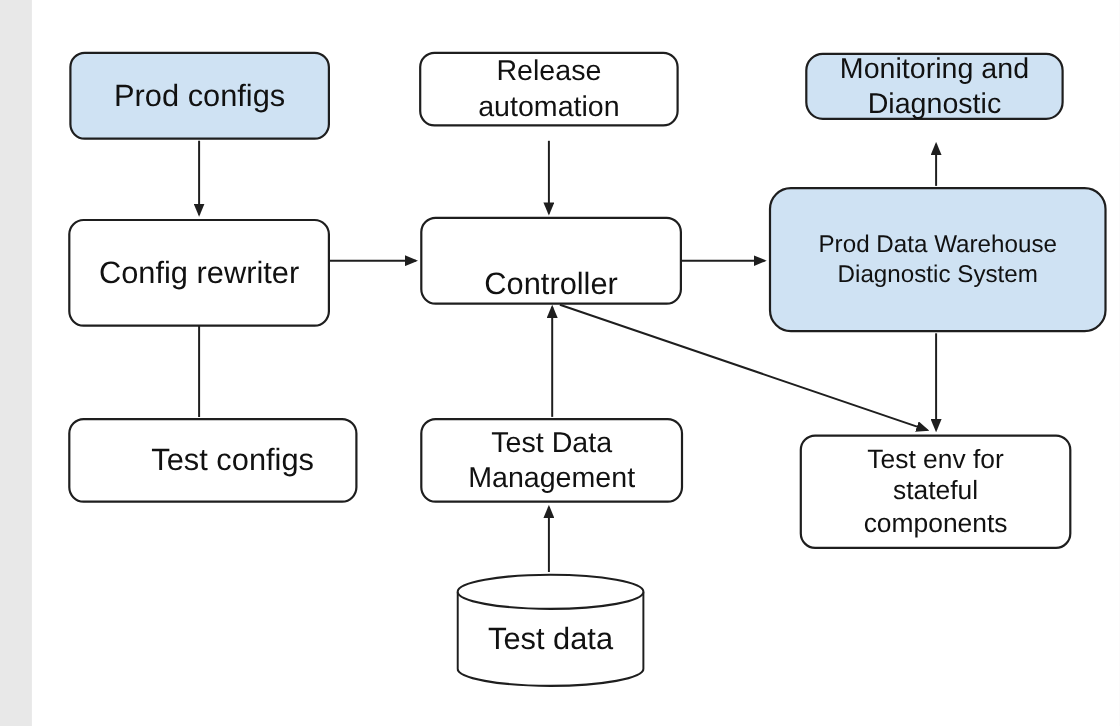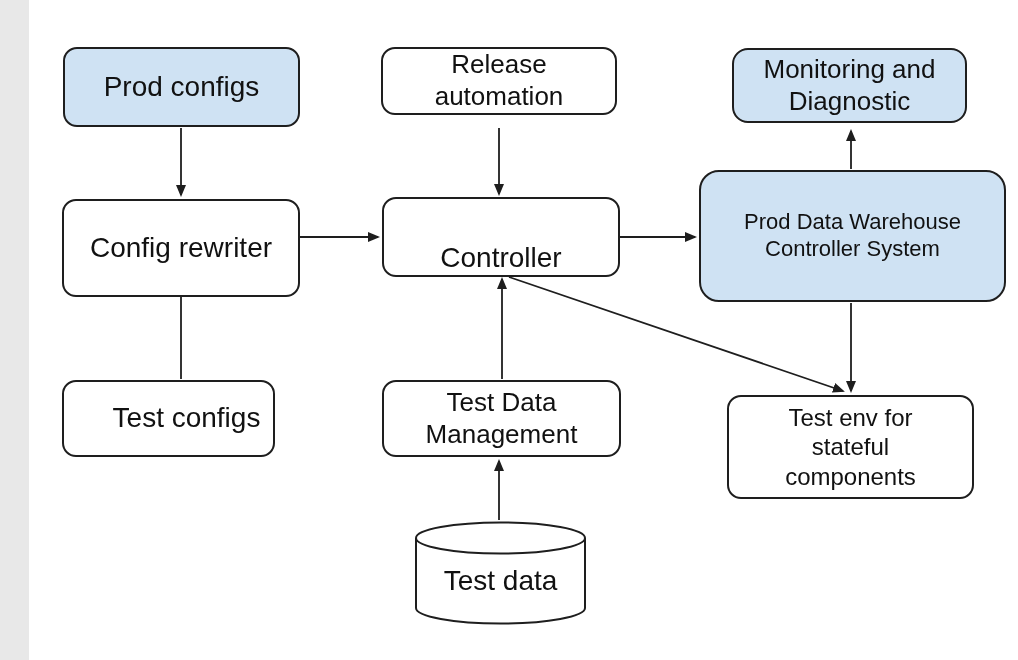--- a/index.html
+++ b/index.html
@@ -85,39 +85,39 @@
 
   <div class="node blue" style="left:34px;top:47px;width:237px;height:80px;font-size:28px;">
     <span class="node-label">Prod configs</span>
   </div>
 
   <div class="node" style="left:352px;top:47px;width:236px;height:68px;font-size:26px;">
     <span class="node-label">Release
 automation</span>
   </div>
 
-  <div class="node blue" style="left:703px;top:48px;width:235px;height:75px;font-size:26px;border-radius:16px;">
+  <div class="node blue" style="left:703px;top:48px;width:235px;height:61px;font-size:26px;border-radius:16px;">
     <span class="node-label">Monitoring and
 Diagnostic</span>
   </div>
 
   <div class="node" style="left:33px;top:199px;width:238px;height:98px;font-size:28px;">
     <span class="node-label">Config rewriter</span>
   </div>
 
   <div class="node" style="left:353px;top:197px;width:238px;height:80px;font-size:28px;align-items:flex-end;">
     <span class="node-label">Controller</span>
   </div>
 
   <div class="node blue" style="left:670px;top:170px;width:307px;height:132px;font-size:22px;border-radius:20px;">
     <span class="node-label">Prod Data Warehouse
-Controller System</span>
+Diagnostic System</span>
   </div>
 
-  <div class="node" style="left:33px;top:380px;width:213px;height:77px;font-size:28px;padding-left:36px;">
+  <div class="node" style="left:33px;top:380px;width:263px;height:77px;font-size:28px;padding-left:36px;">
     <span class="node-label">Test configs</span>
   </div>
 
   <div class="node" style="left:353px;top:380px;width:239px;height:77px;font-size:26px;">
     <span class="node-label">Test Data
 Management</span>
   </div>
 
   <div class="node" style="left:698px;top:395px;width:247px;height:104px;font-size:24px;">
     <span class="node-label">Test env for

